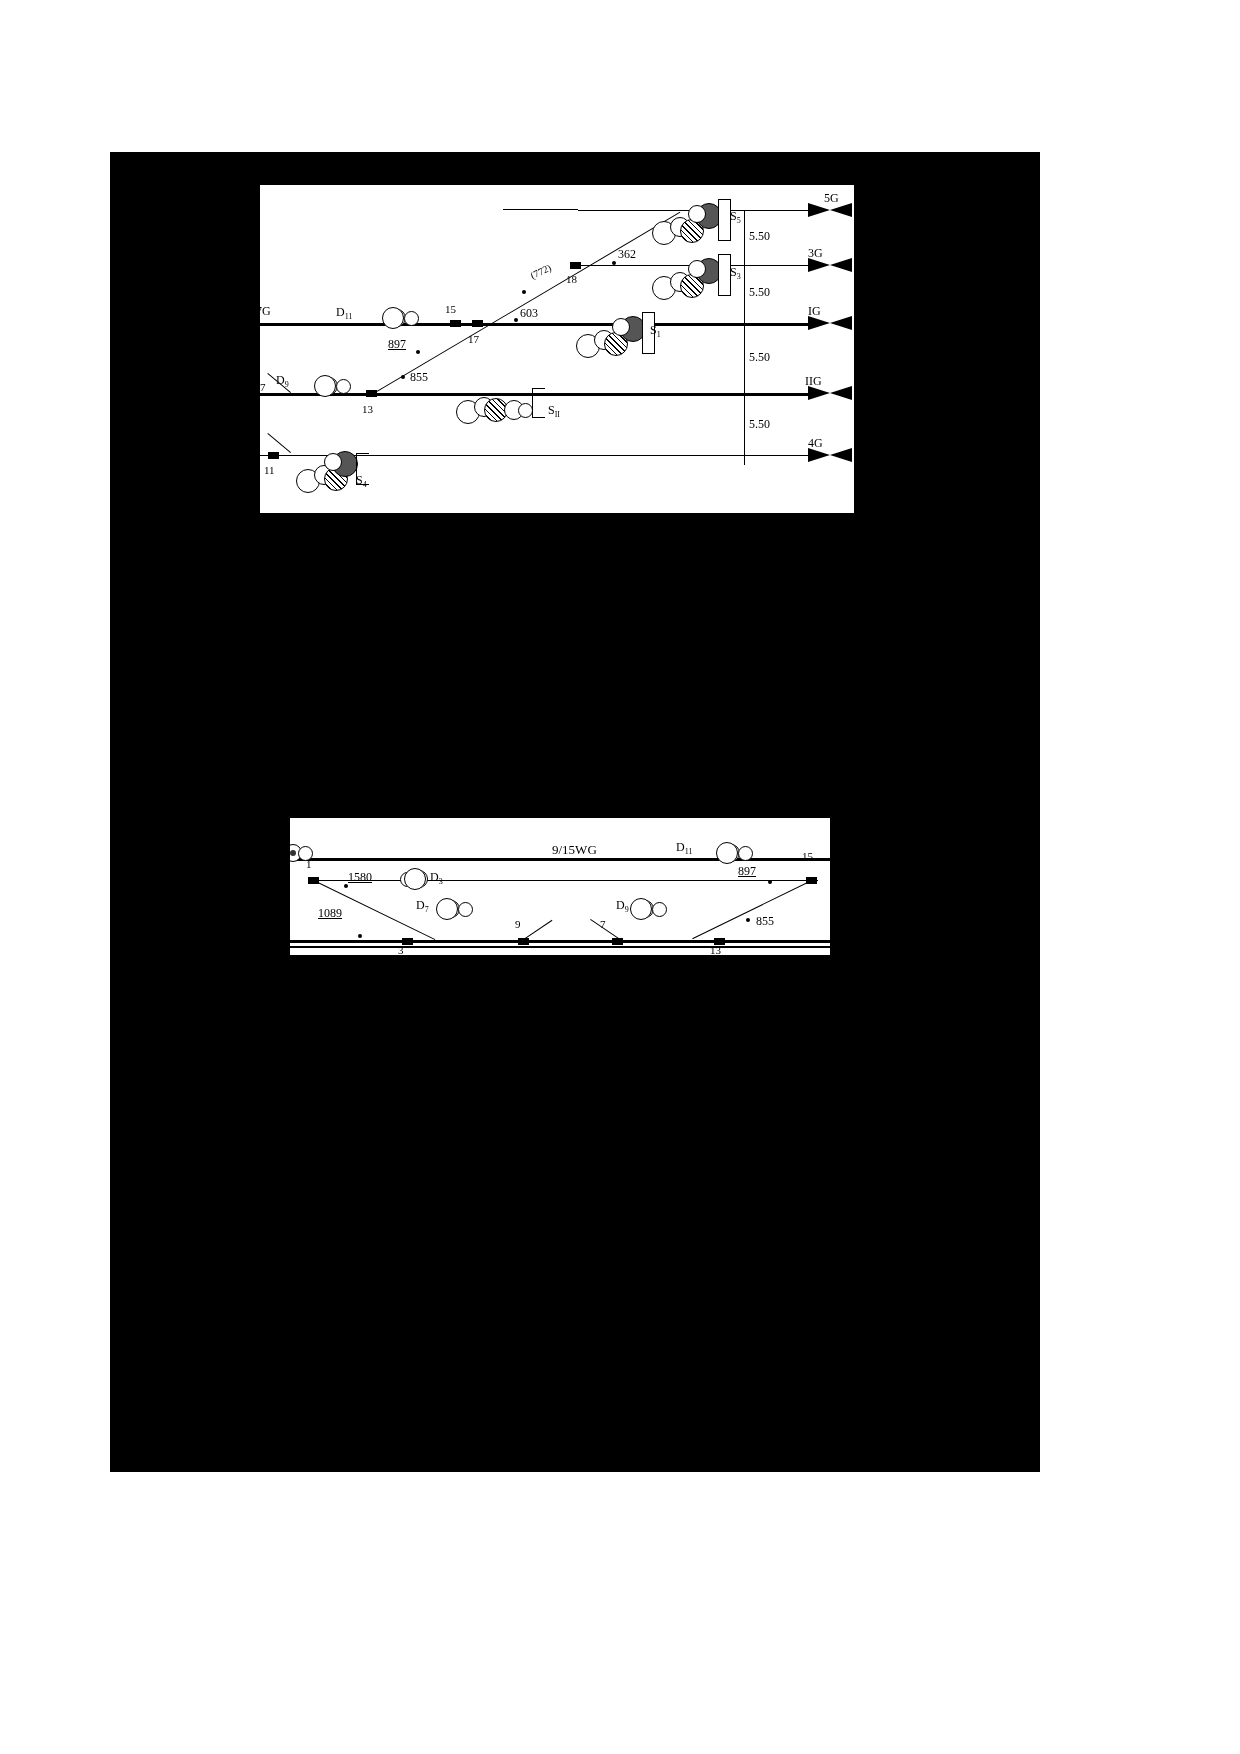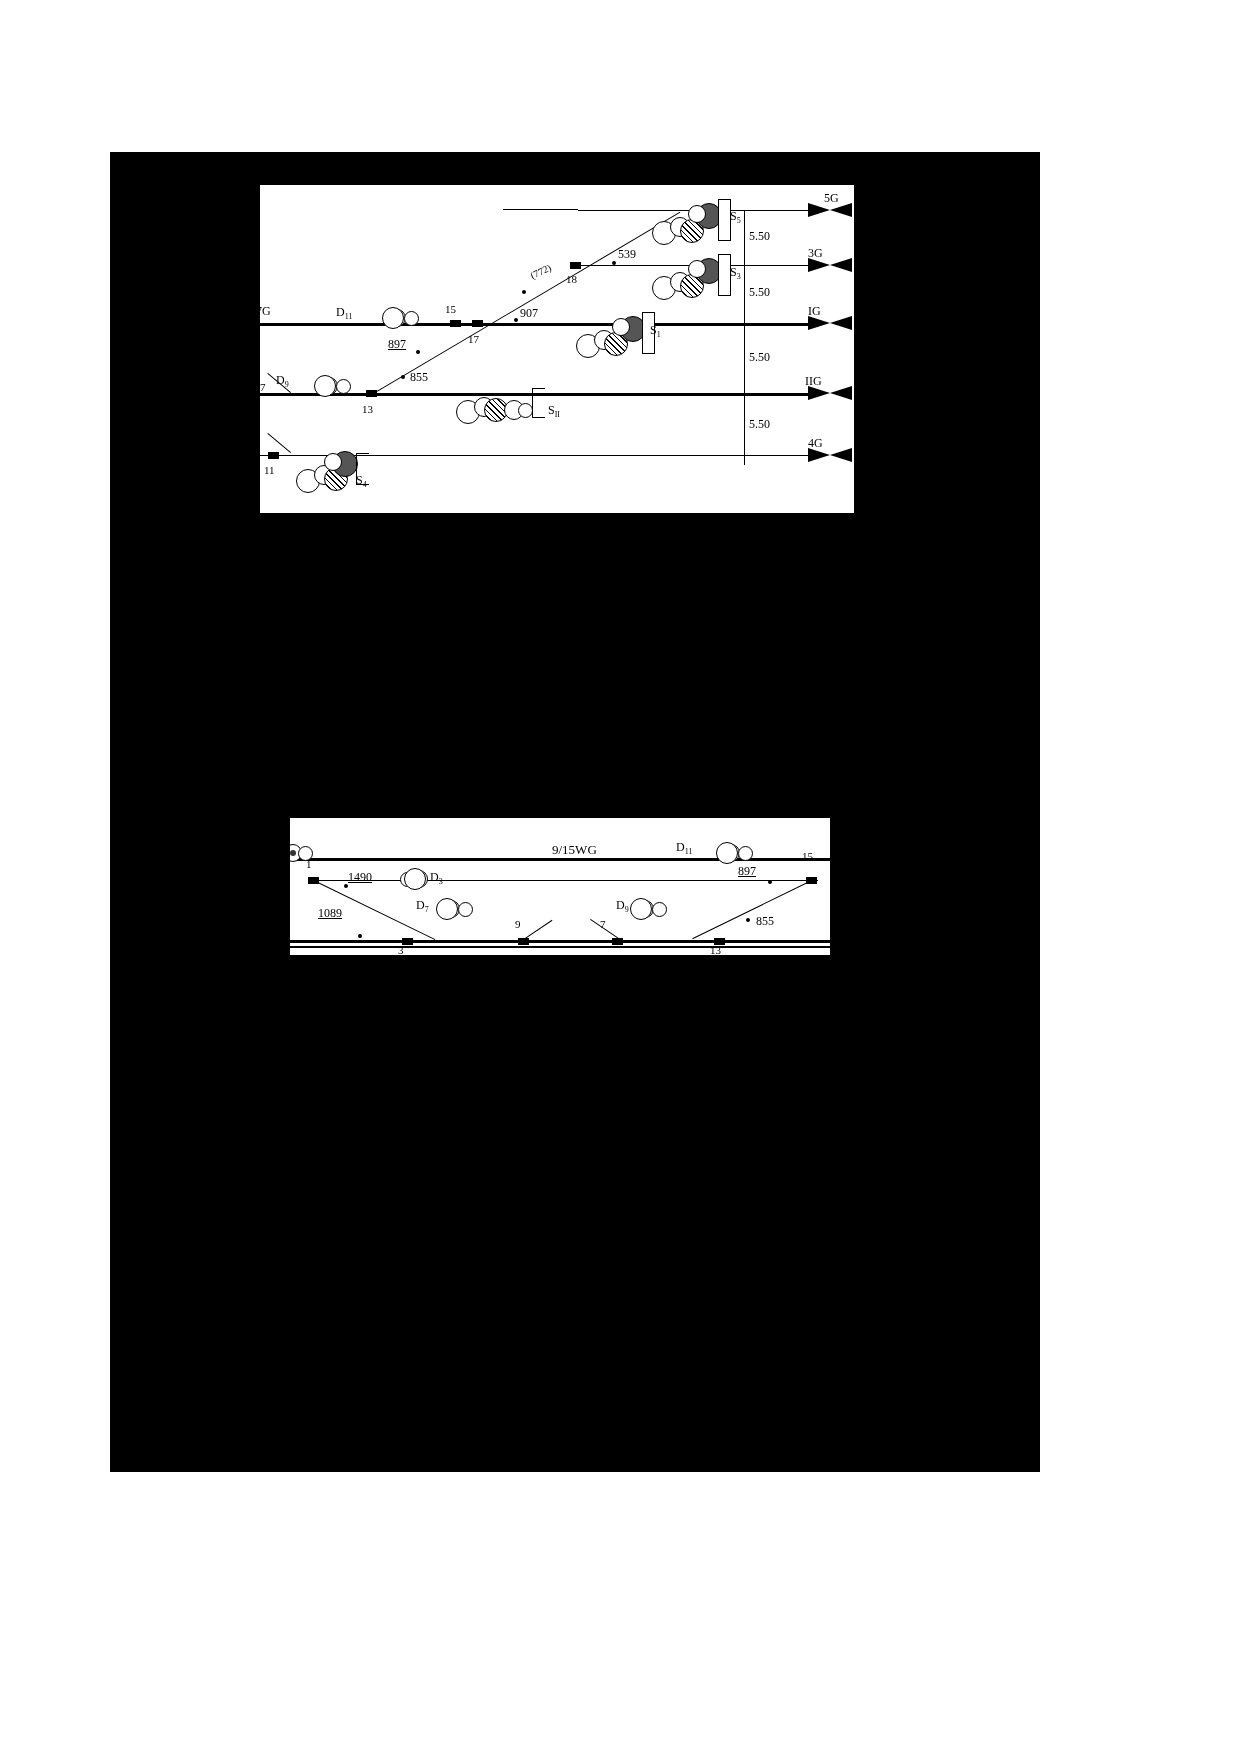--- a/index.html
+++ b/index.html
@@ -111,24 +111,24 @@
 
     <div class="sw" style="left:106px;top:205px;"></div>
     <div class="swnum" style="left:102px;top:218px;">13</div>
 
     <div class="sw" style="left:8px;top:267px;"></div>
     <div class="swnum" style="left:4px;top:279px;">11</div>
 
     <div class="swnum" style="left:0px;top:196px;">7</div>
 
     <div class="dot" style="left:352px;top:76px;"></div>
-    <div class="lbl" style="left:358px;top:62px;">539</div>
+    <div class="lbl" style="left:358px;top:62px;">362</div>
 
     <div class="dot" style="left:254px;top:133px;"></div>
-    <div class="lbl" style="left:260px;top:121px;">907</div>
+    <div class="lbl" style="left:260px;top:121px;">603</div>
 
     <div class="lbl small" style="left:270px;top:81px;transform:rotate(-25deg);">(772)</div>
     <div class="dot" style="left:262px;top:105px;"></div>
 
     <div class="lbl und" style="left:128px;top:152px;">897</div>
     <div class="dot" style="left:156px;top:165px;"></div>
 
     <div class="dot" style="left:141px;top:190px;"></div>
     <div class="lbl" style="left:150px;top:185px;">855</div>
 
@@ -223,21 +223,21 @@
     <div class="swnum" style="left:225px;top:100px;">9</div>
 
     <div class="sw" style="left:322px;top:120px;"></div>
     <div class="swnum" style="left:310px;top:100px;">7</div>
 
     <div class="sw" style="left:424px;top:120px;"></div>
     <div class="swnum" style="left:420px;top:126px;">13</div>
 
     <div class="lbl" style="left:262px;top:24px;font-size:13px;">9/15WG</div>
 
-    <div class="lbl und" style="left:58px;top:52px;">1490</div>
+    <div class="lbl und" style="left:58px;top:52px;">1580</div>
     <div class="dot" style="left:54px;top:66px;"></div>
 
     <div class="lbl und" style="left:28px;top:88px;">1089</div>
     <div class="dot" style="left:68px;top:116px;"></div>
 
     <div class="lbl und" style="left:448px;top:46px;">897</div>
     <div class="dot" style="left:478px;top:62px;"></div>
 
     <div class="dot" style="left:456px;top:100px;"></div>
     <div class="lbl" style="left:466px;top:96px;">855</div>

